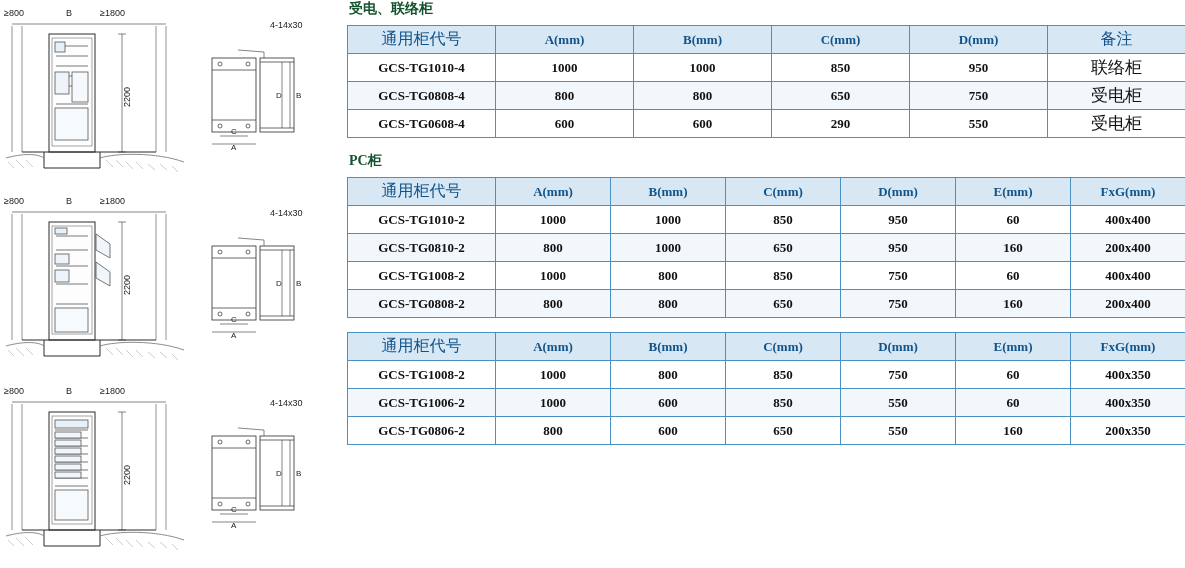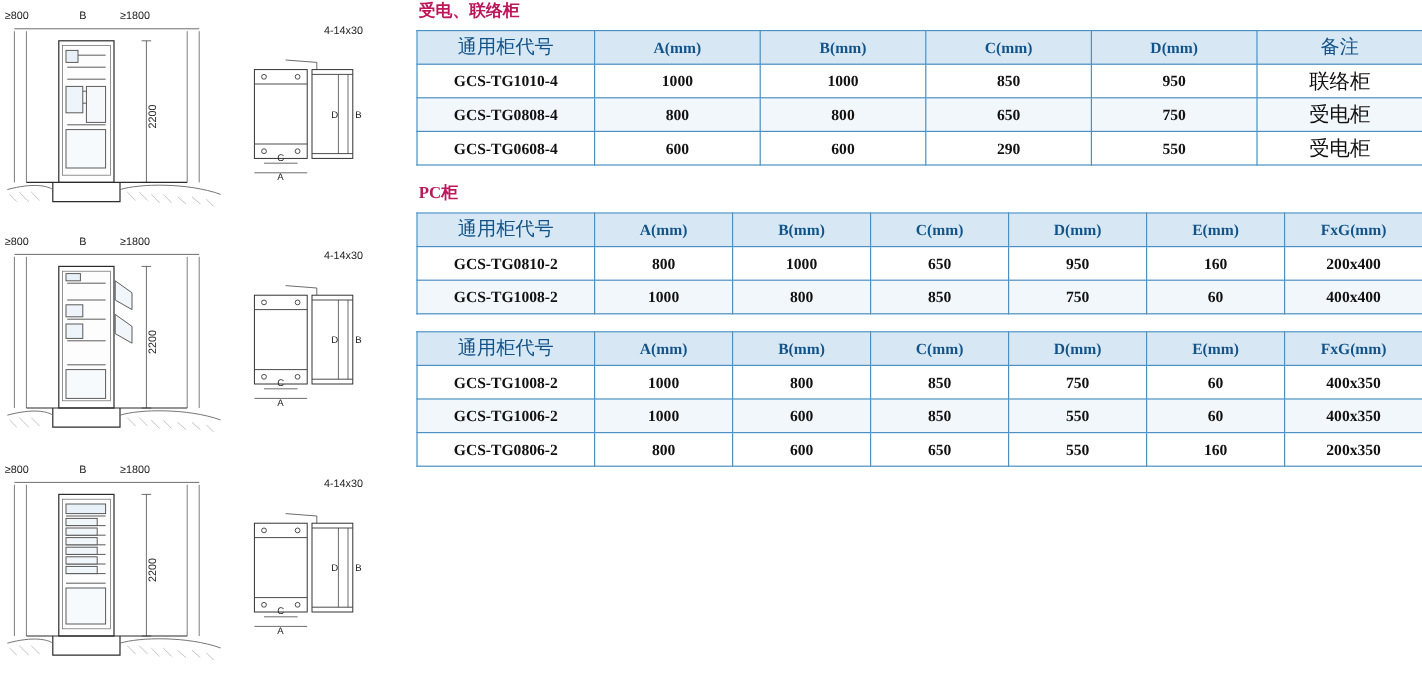--- a/index.html
+++ b/index.html
@@ -26,21 +26,21 @@
   
   .dimlbl{position:absolute;font-size:9px;color:#222;white-space:nowrap;}
   .vlbl{position:absolute;font-size:9px;color:#222;
         transform:rotate(-90deg);transform-origin:left top;white-space:nowrap;}
 
   
   .tables{position:absolute;left:347px;top:0;width:838px;}
   .sect{margin-bottom:14px;}
   .sect-title{
     font-family:"Liberation Serif", serif;
-    font-weight:bold;font-size:14px;color:#be185d;
+    font-weight:bold;font-size:14px;color:#14532d;
     margin:0 0 7px 2px;
   }
   table{border-collapse:collapse;width:838px;table-layout:fixed;}
   th,td{
     border:1px solid #4a90c2;
     text-align:center;
     font-family:"Liberation Serif", serif;
     font-size:13px;
     height:27px;
     padding:0 2px;
@@ -314,36 +314,54 @@
             <th>A(mm)</th>
             <th>B(mm)</th>
             <th>C(mm)</th>
             <th>D(mm)</th>
             <th>E(mm)</th>
             <th>FxG(mm)</th>
           </tr>
         </thead>
         <tbody>
           <tr>
+            <td>GCS-TG1010-2</td>
+            <td>1000</td>
+            <td>1000</td>
+            <td>850</td>
+            <td>950</td>
+            <td>60</td>
+            <td>400x400</td>
+          </tr>
+          <tr>
             <td>GCS-TG0810-2</td>
             <td>800</td>
             <td>1000</td>
             <td>650</td>
             <td>950</td>
             <td>160</td>
             <td>200x400</td>
           </tr>
           <tr>
             <td>GCS-TG1008-2</td>
             <td>1000</td>
             <td>800</td>
             <td>850</td>
             <td>750</td>
             <td>60</td>
             <td>400x400</td>
+          </tr>
+          <tr>
+            <td>GCS-TG0808-2</td>
+            <td>800</td>
+            <td>800</td>
+            <td>650</td>
+            <td>750</td>
+            <td>160</td>
+            <td>200x400</td>
           </tr>
         </tbody>
       </table>
     </div>
 
     <div class="sect t3">
       <table>
         <colgroup>
           <col style="width:148px">
             <col style="width:115px">

